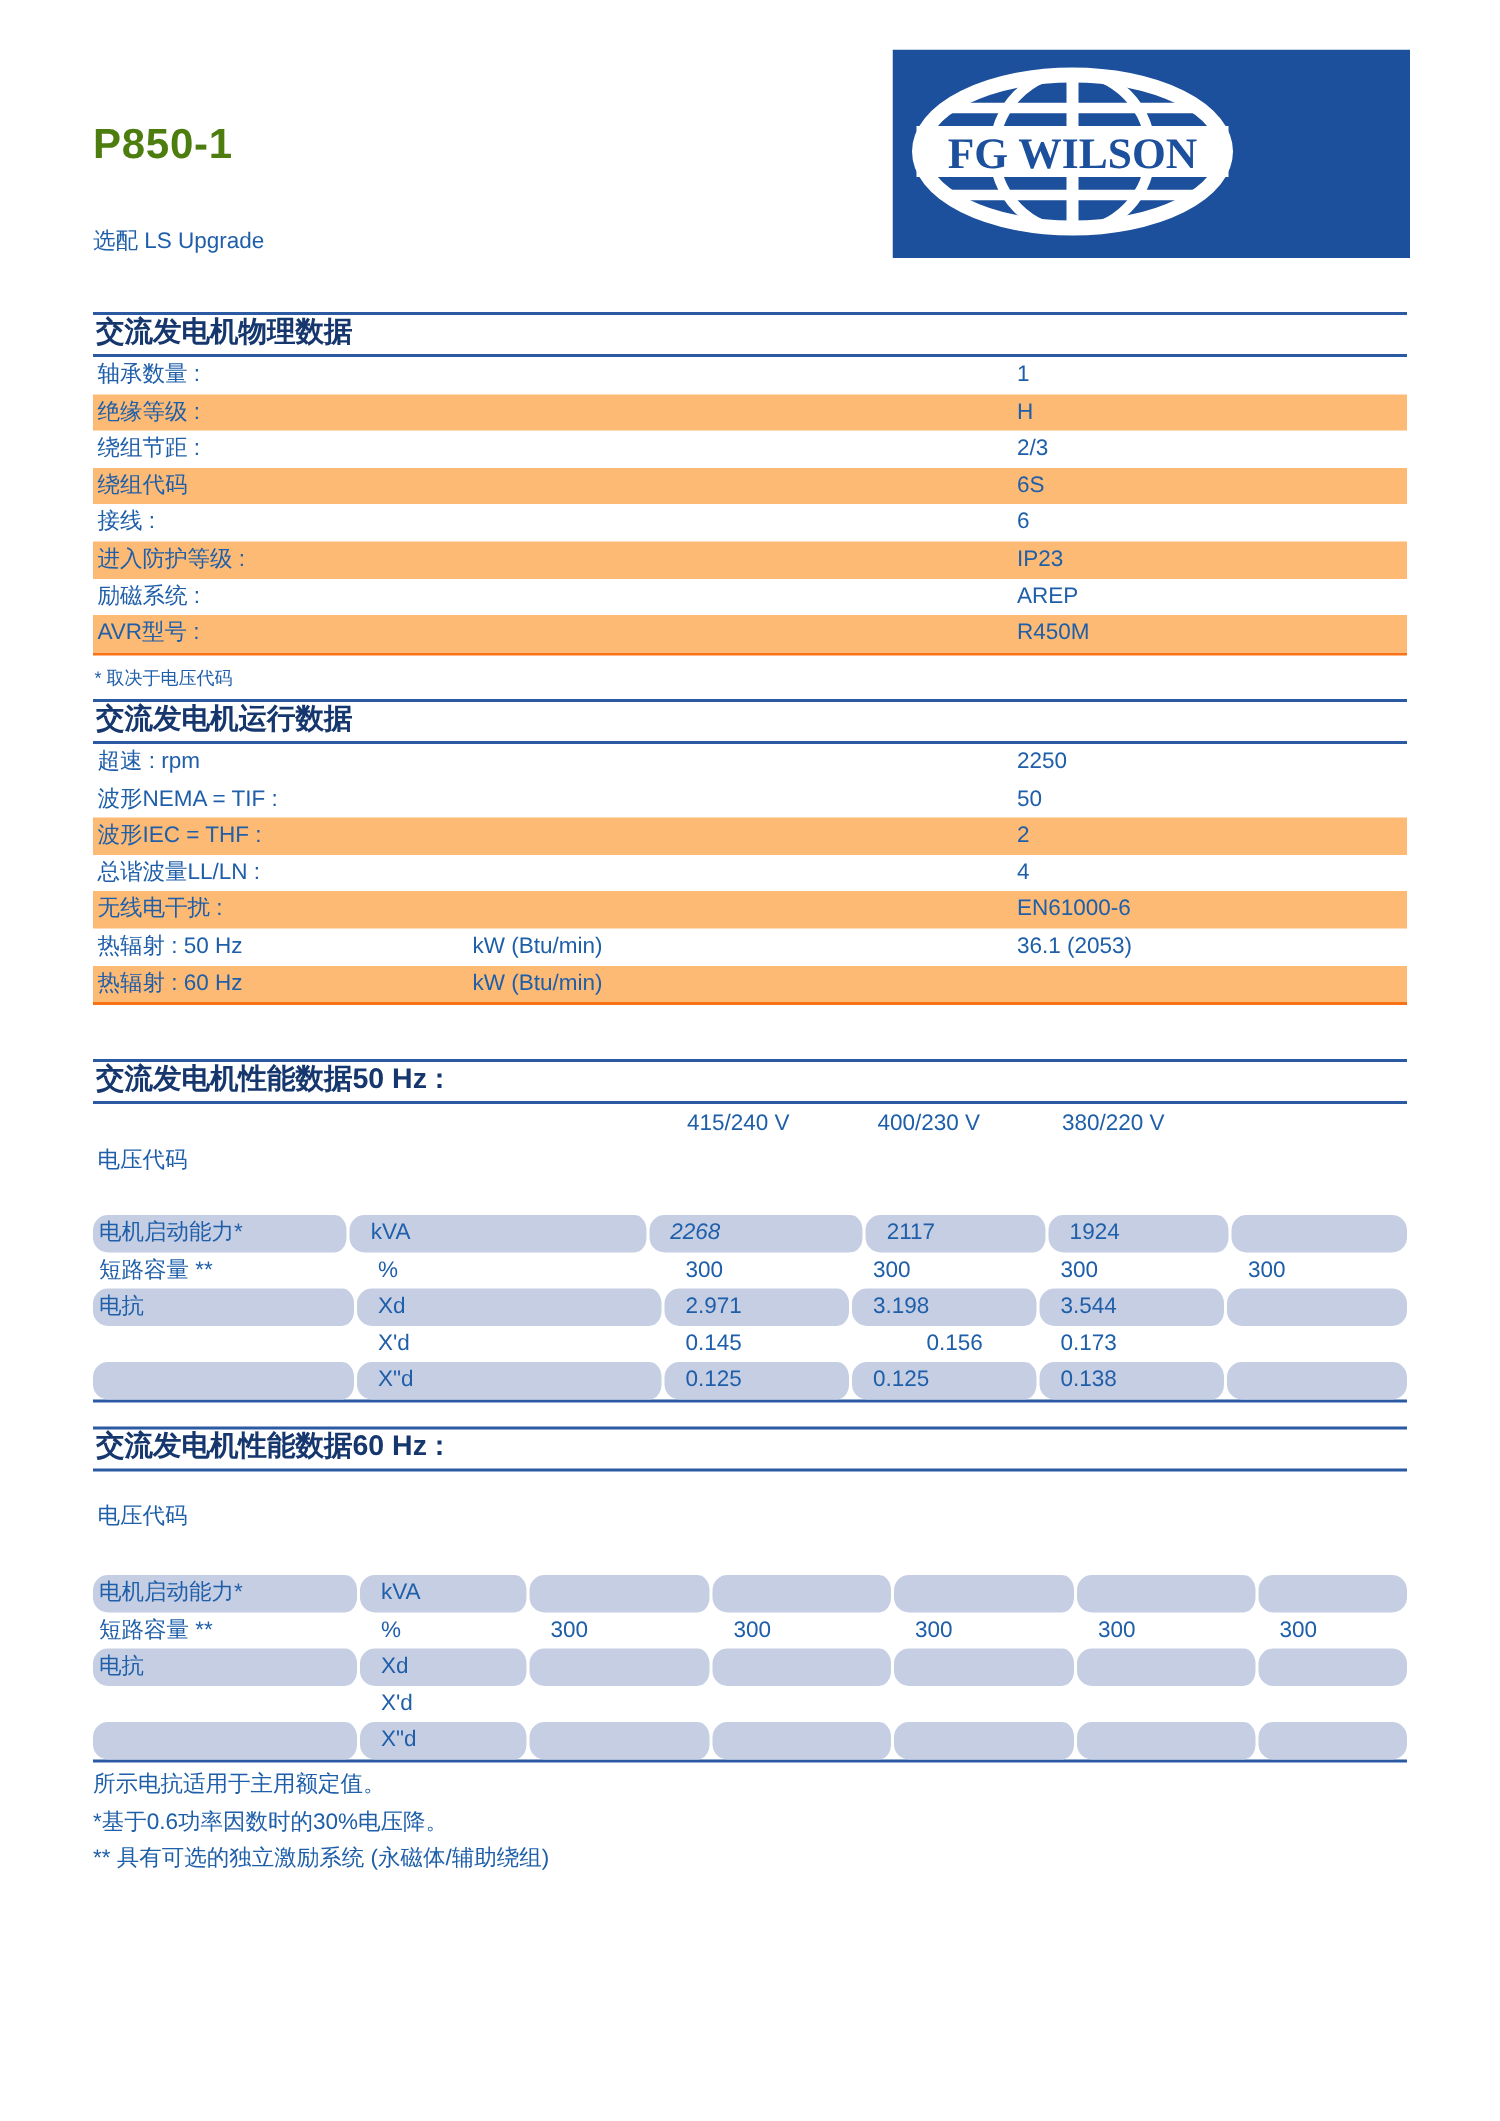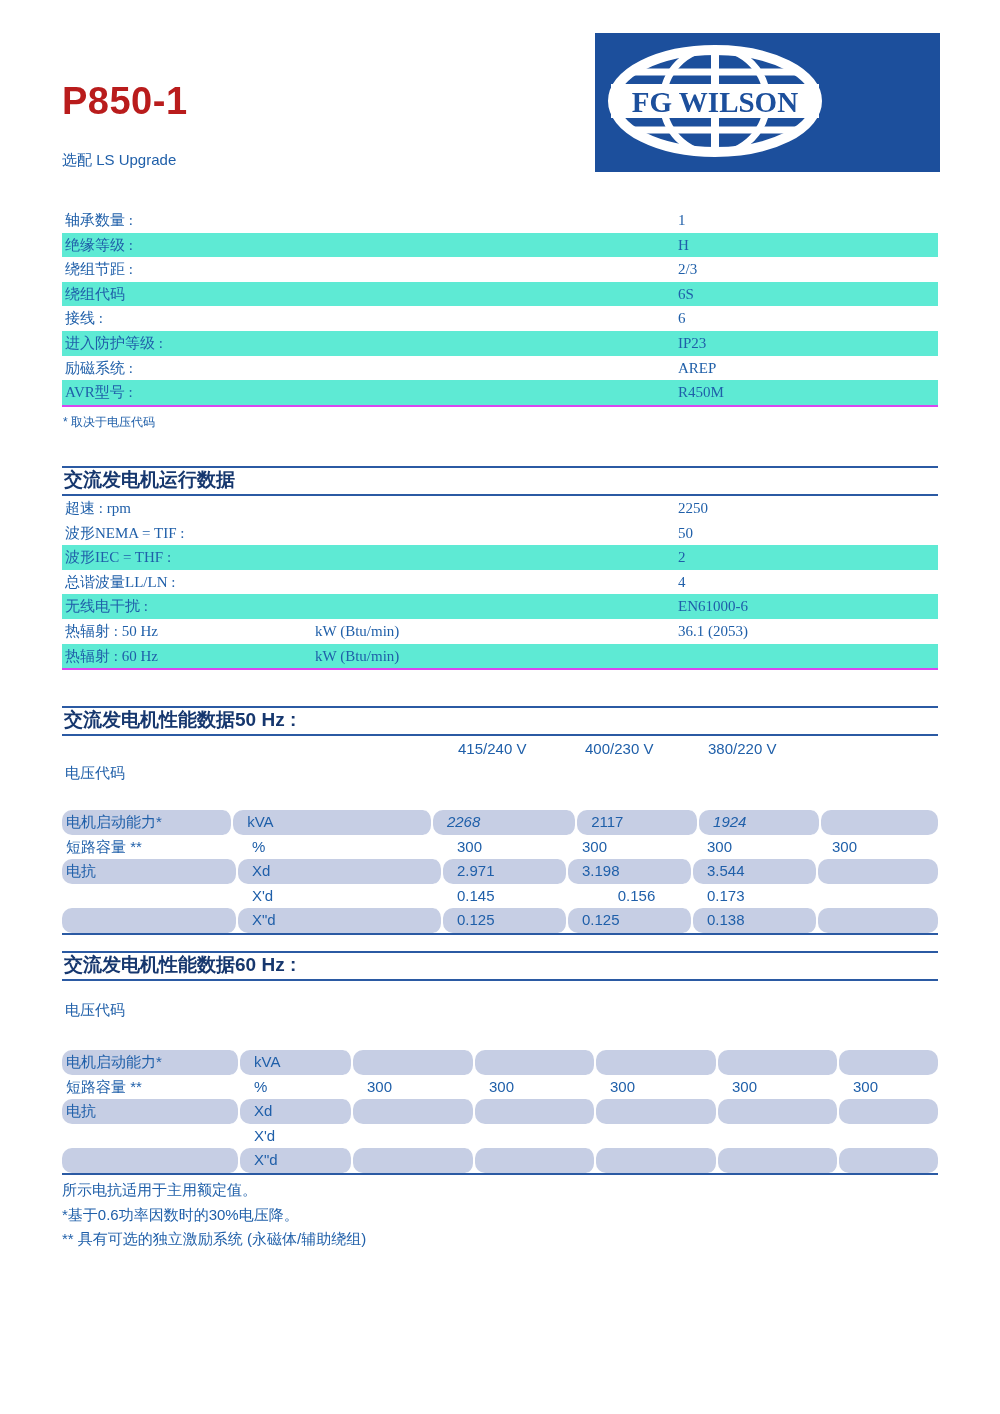--- a/index.html
+++ b/index.html
@@ -1,30 +1,30 @@
 <!DOCTYPE html>
 <html><head>
 <meta charset="utf-8">
 <style>
   html,body{margin:0;padding:0;background:#ffffff;}
   .page{
     position:relative;width:1000px;height:1414px;background:#ffffff;overflow:hidden;
     font-family:"Liberation Sans",sans-serif;color:#1F5FA9;
   }
-  .doc-title{position:absolute;left:62px;top:80px;font-size:38px;font-weight:bold;color:#b91c1c;letter-spacing:0.5px;}
+  .doc-title{position:absolute;left:62px;top:80px;font-size:28px;font-weight:bold;color:#4d7c0f;letter-spacing:0.5px;}
   .doc-subtitle{position:absolute;left:62px;top:151px;font-size:15px;color:#1F5FA9;text-align:right;}
   .logo-box{position:absolute;left:595px;top:33px;width:345px;height:139px;}
 
   .section{position:absolute;left:62px;width:876px;}
   .sec-header{border-top:2px solid #2B5AA3;border-bottom:2px solid #2B5AA3;}
   .sec-title{font-size:19px;font-weight:bold;color:#16376E;padding:1px 0 3px 2px;line-height:22px;}
 
-  .rows{border-bottom:2px solid #d946ef;font-family:Liberation Serif, serif;}
+  .rows{border-bottom:2px solid #f97316;}
   .drow{position:relative;height:24.6px;line-height:24.6px;font-size:15px;}
-  .drow.shaded{background:#5eead4;}
+  .drow.shaded{background:#fdba74;}
   .drow .lbl{position:absolute;left:3px;white-space:nowrap;}
   .drow .mid{position:absolute;left:253px;white-space:nowrap;}
   .drow .val{position:absolute;left:616px;white-space:nowrap;}
 
   .mini-note{font-size:12px;color:#1F5FA9;padding:7px 0 0 1px;}
 
   .vh{position:absolute;top:34px;font-size:15px;white-space:nowrap;}
   .vcode{position:absolute;left:3px;font-size:15px;white-space:nowrap;}
 
   .ptable{position:absolute;left:0;width:876px;border-bottom:2px solid #2B5AA3;}
@@ -61,20 +61,23 @@
           <ellipse cx="120" cy="68" rx="52" ry="53" stroke-width="7"></ellipse>
         </g>
         <ellipse cx="120" cy="68" rx="102" ry="51" stroke-width="10"></ellipse>
       </g>
       <rect x="16" y="51" width="208" height="34" fill="#ffffff"></rect>
       <text x="120" y="79" text-anchor="middle" font-family="Liberation Serif, serif" font-weight="bold" font-size="29" fill="#1C4F9C">FG WILSON</text>
     </svg>
   </div>
 
   <div class="section" style="top:208px;">
+    <div class="sec-header">
+      <div class="sec-title">交流发电机物理数据</div>
+    </div>
     <div class="rows" id="sec0-rows">
         <div class="drow">
           <span class="lbl">轴承数量 :</span>
           <span class="val">1</span>
         </div>
         <div class="drow shaded">
           <span class="lbl">绝缘等级 :</span>
           <span class="val">H</span>
         </div>
         <div class="drow">
@@ -150,21 +153,21 @@
     <span class="vh" style="left:396px;">415/240 V</span>
     <span class="vh" style="left:523px;">400/230 V</span>
     <span class="vh" style="left:646px;">380/220 V</span>
     <span class="vcode" style="top:58px;">电压代码</span>
     <div class="ptable" style="top:104px;" id="table-50hz">
         <div class="prow shaded">
           <div class="cell first" style="width: 176px;">电机启动能力*</div>
           <div class="cell" style="width: 205px;">kVA</div>
           <div class="cell" style="width: 148px; font-style: italic;">2268</div>
           <div class="cell" style="width: 125px;">2117</div>
-          <div class="cell" style="width: 125px; font-style: italic;">1924</div>
+          <div class="cell" style="width: 125px;">1924</div>
           <div class="cell last" style="width: 120px;"></div>
         </div>
         <div class="prow">
           <div class="cell first" style="width: 176px;">短路容量 **</div>
           <div class="cell" style="width: 205px;">%</div>
           <div class="cell" style="width: 125px;">300</div>
           <div class="cell" style="width: 125px;">300</div>
           <div class="cell" style="width: 125px;">300</div>
           <div class="cell last" style="width: 120px;">300</div>
         </div>

